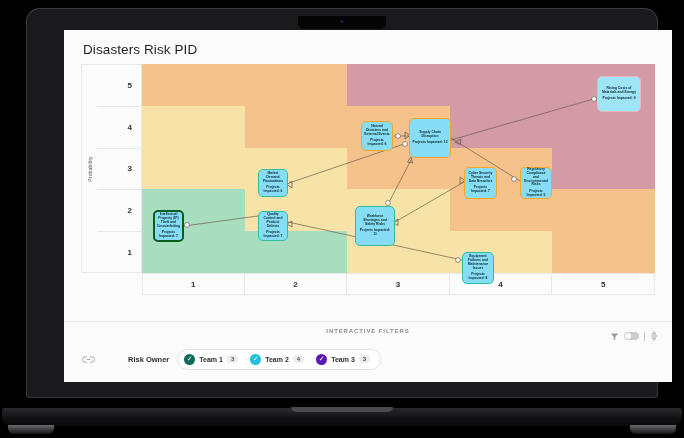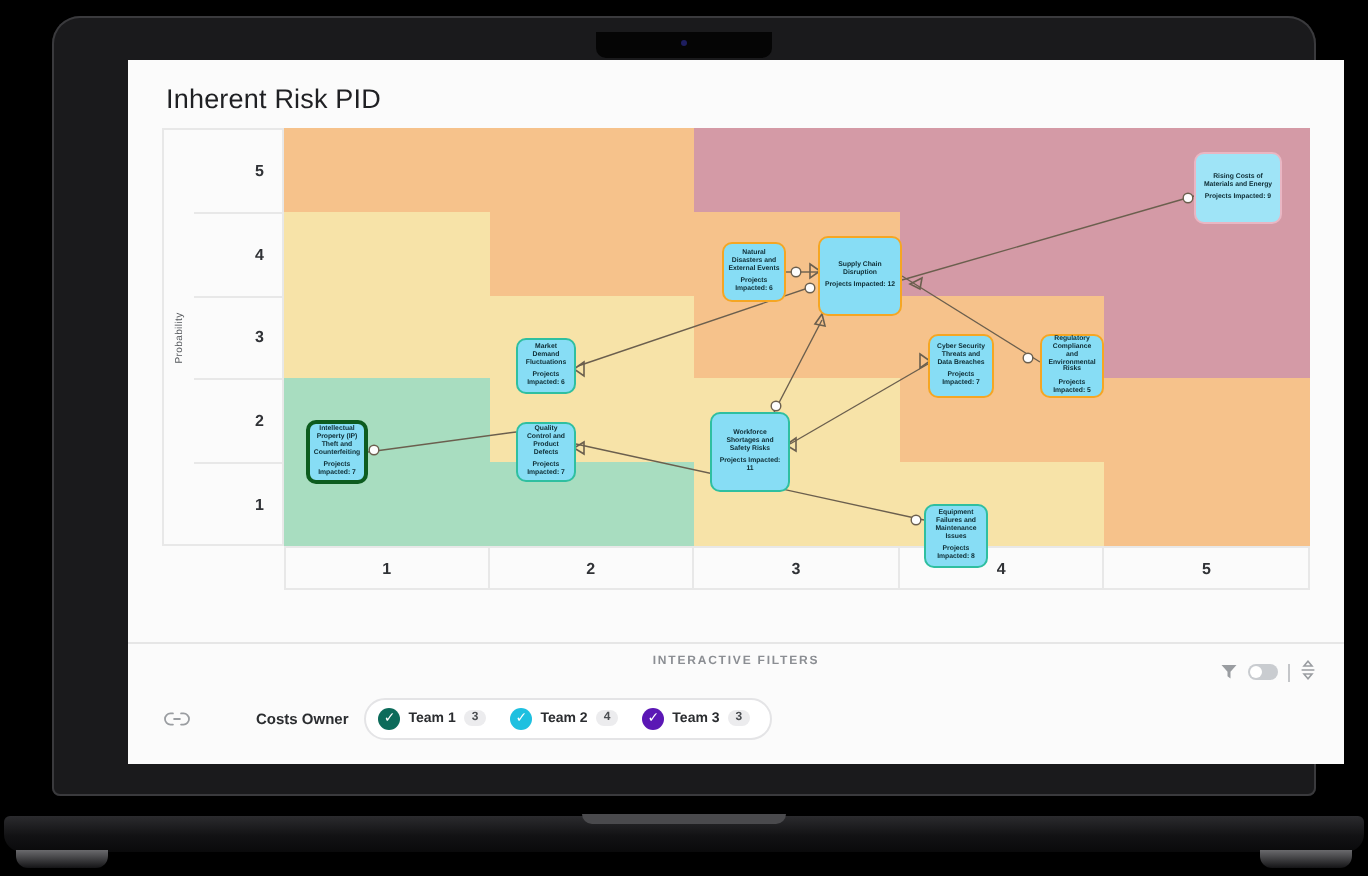--- a/index.html
+++ b/index.html
@@ -133,21 +133,21 @@
 <body>
 
 <div id="stage">
   <div class="laptop-lid">
     <div class="lid-notch"></div>
     <div class="lid-cam"></div>
 
     <div class="screen">
       <div class="app">
 
-        <div class="title">Inherent Risk PID</div>
+        <div class="title">Disasters Risk PID</div>
 
         <div class="chart-wrap">
           <div class="ylabel">
             <span>Probability</span>
           </div>
           <div class="ycol" id="ycol">
               <div class="ytick">5</div>
               <div class="ytick">4</div>
               <div class="ytick">3</div>
               <div class="ytick">2</div>
@@ -279,21 +279,21 @@
                   <path d="M5 0.5L7.5 3.5h-5zM5 11.5L2.5 8.5h5zM1 6h8" stroke="#9a9da1" stroke-width="1" fill="none"></path>
                 </svg>
             </span>
           </div>
           <div class="frow">
             <span class="link-icon">
               <svg width="13" height="9" viewBox="0 0 16 10">
                   <path d="M6.2 5H9.8M5.5 1.6H4a3.4 3.4 0 100 6.8h1.5M10.5 1.6H12a3.4 3.4 0 110 6.8h-1.5" stroke="#9a9da1" stroke-width="1.1" fill="none" stroke-linecap="round"></path>
                 </svg>
             </span>
-            <span class="frow-label">Costs Owner</span>
+            <span class="frow-label">Risk Owner</span>
             <span class="chips" id="chips">
                 <span class="chip">
                   <span class="dot" style="background: rgb(12, 107, 90);">✓</span>
                   <span class="cl">Team 1</span>
                   <span class="ct">3</span>
                 </span>
                 <span class="chip">
                   <span class="dot" style="background: rgb(30, 192, 224);">✓</span>
                   <span class="cl">Team 2</span>
                   <span class="ct">4</span>

